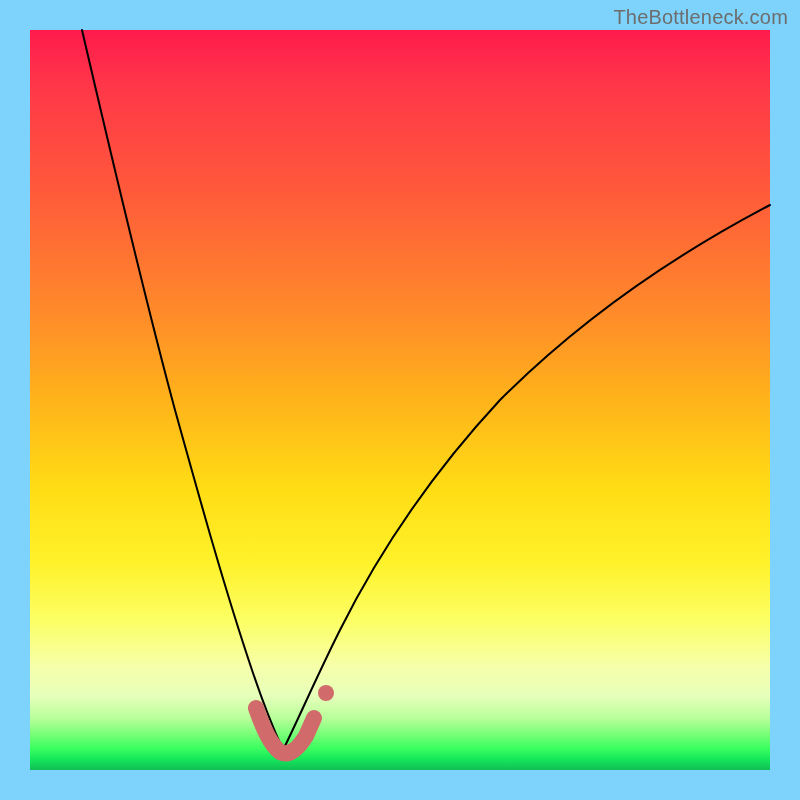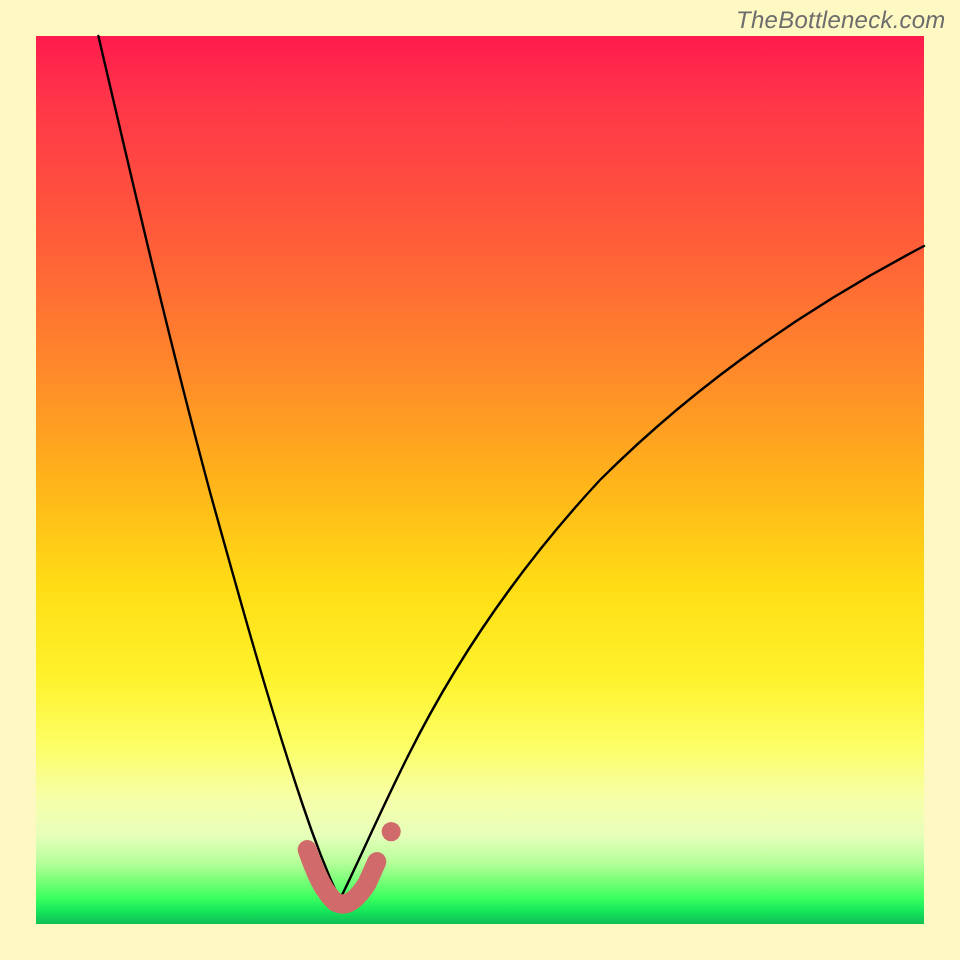--- a/index.html
+++ b/index.html
@@ -10,22 +10,21 @@
     background: #000;
     overflow: hidden;
     font-family: Arial, Helvetica, sans-serif;
   }
   .frame {
     position: absolute;
     left: 0;
     top: 0;
     width: 800px;
     height: 800px;
-    background: #fef9c3;
-    font-style: italic;
+    background: #7dd3fc;
   }
   .plot-area {
     position: absolute;
     left: 30px;
     top: 30px;
     width: 740px;
     height: 740px;
     
     background: linear-gradient(to bottom,
       #ff1b4d 0%,

